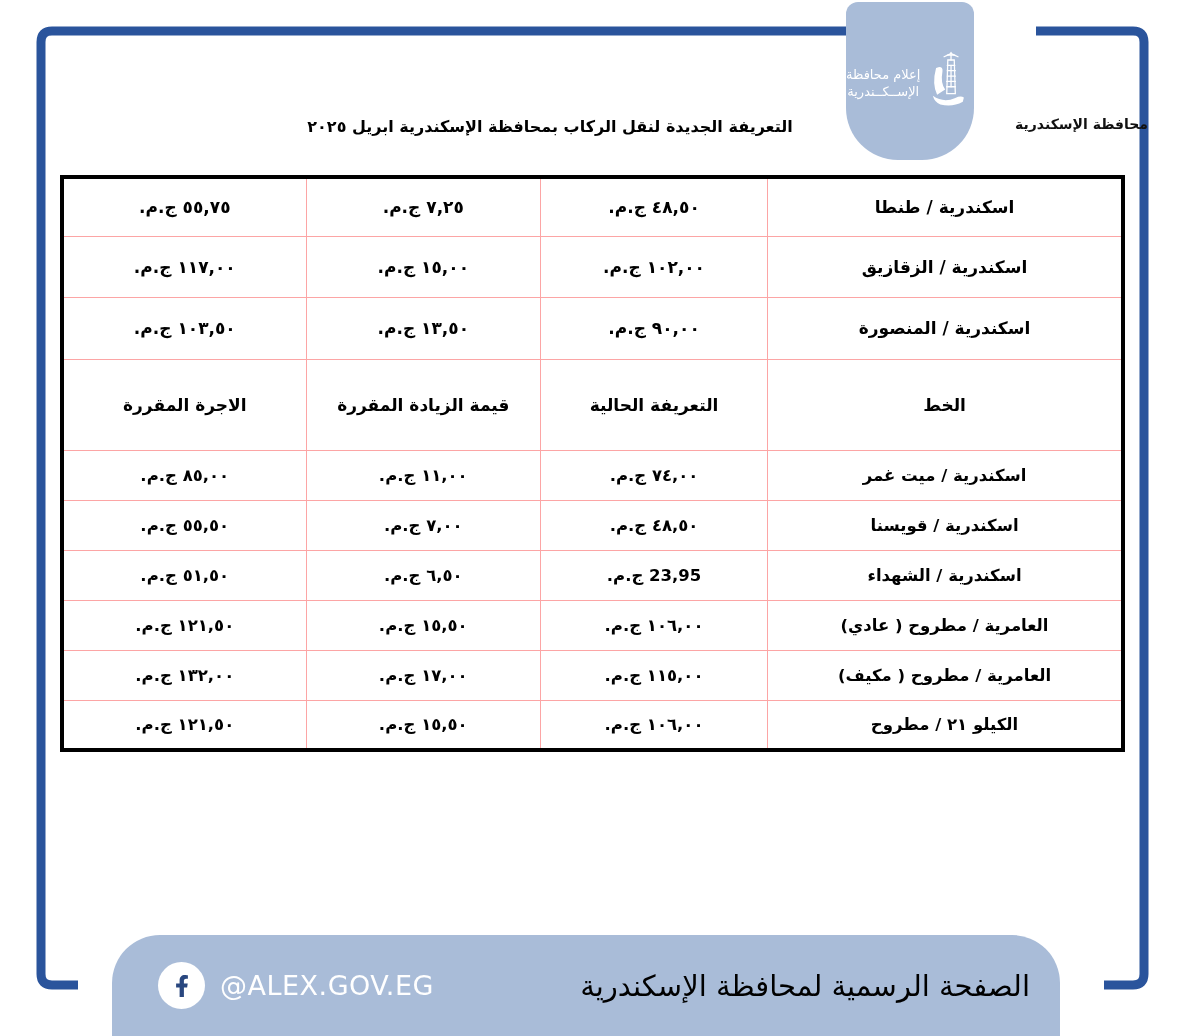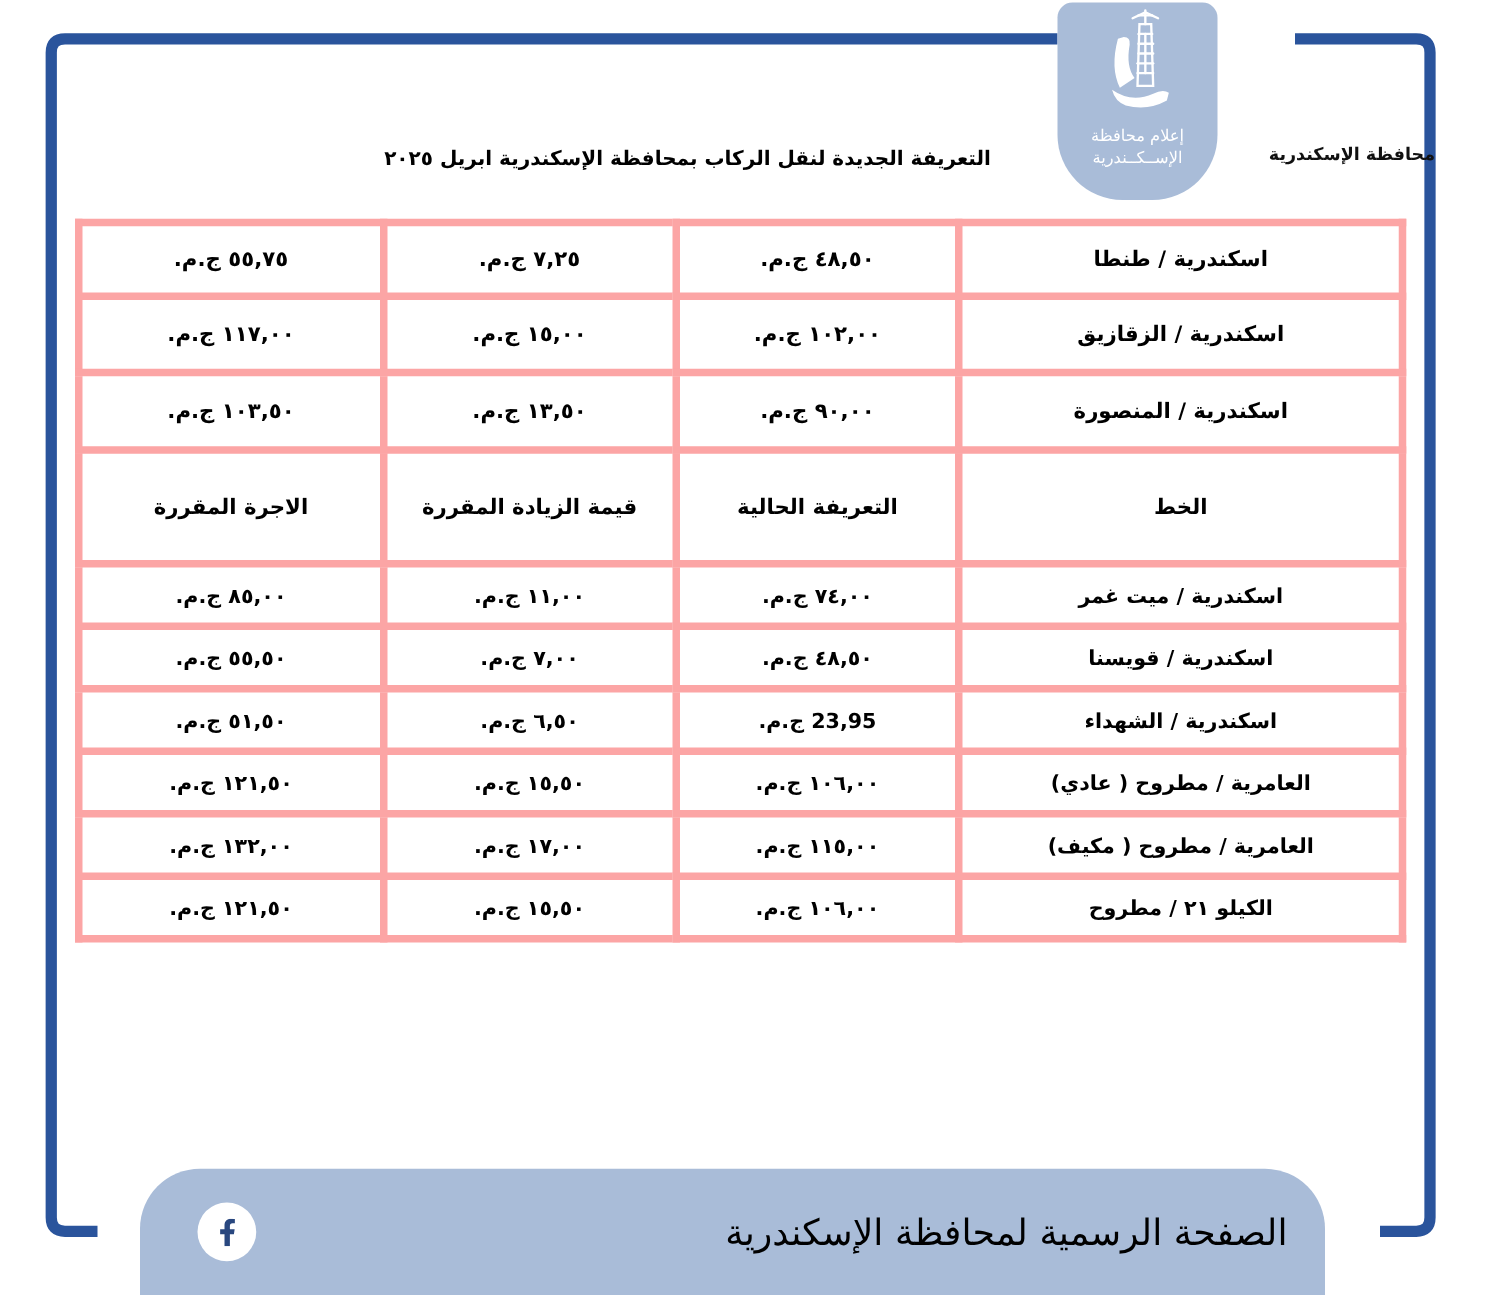--- a/index.html
+++ b/index.html
@@ -9,42 +9,42 @@
     font-family:"DejaVu Sans",sans-serif;
     direction:rtl;
   }
   
   .frame-svg{position:absolute;left:0;top:0;width:1200px;height:1036px;pointer-events:none;}
   
   .badge{
     position:absolute;left:846px;top:2px;width:128px;height:158px;
     background:var(--badge-blue);
     border-radius:12px 12px 52px 52px;
-    display:flex;flex-direction:column;align-items:center;
+    display:flex;flex-direction:row;align-items:center;
     padding-top:4px;box-sizing:border-box;z-index:3;
   }
   .badge .lh-svg{width:88px;height:94px;display:block;}
   .badge-text{color:#ffffff;text-align:center;font-size:13px;line-height:1.3;margin-top:2px;white-space:nowrap;}
   
   .gov-label{
     position:absolute;left:996px;top:116px;width:152px;
     font-size:14px;font-weight:bold;color:#111;text-align:right;white-space:nowrap;
   }
   .page-title{
     position:absolute;left:300px;top:117px;width:500px;
     font-size:16px;font-weight:bold;color:#000;text-align:center;white-space:nowrap;
   }
   
   table.fares{
     position:absolute;left:60px;top:175px;width:1065px;
     border-collapse:collapse;table-layout:fixed;
     border:4px solid #000;
   }
   table.fares td,table.fares th{
-    border:6px solid #fca5a5;text-align:center;vertical-align:middle;
+    border:1px solid #fca5a5;text-align:center;vertical-align:middle;
     font-size:17px;font-weight:bold;color:#000;padding:0 4px;
   }
   tr.row-a{height:59px;}
   tr.row-b{height:61px;}
   tr.row-c{height:62px;}
   tr.section-row{height:131px;}
   tr.head-row{height:91px;}
   tr.data-row{height:50px;}
   tr.data-row td{font-size:16.5px;}
   
@@ -165,19 +165,20 @@
     <td>١٠٦,٠٠ ج.م.</td>
     <td>١٥,٥٠ ج.م.</td>
     <td>١٢١,٥٠ ج.م.</td>
   </tr>
 </tbody>
   </table>
 
 <div class="footer-bar">
   <div class="footer-label">الصفحة الرسمية لمحافظة الإسكندرية</div>
   <div class="footer-social">
+    <span class="fb-handle">@ALEX.GOV.EG</span>
     <span class="fb-circle">
       <svg viewBox="0 0 320 512">
           <path fill="#29477f" d="M279.14 288l14.22-92.66h-88.91v-60.13c0-25.35 12.42-50.06 52.24-50.06h40.42V6.26S260.43 0 225.36 0c-73.22 0-121.08 44.38-121.08 124.72v70.62H22.89V288h81.39v224h100.17V288z"></path>
         </svg>
     </span>
   </div>
 </div>
 
 </body></html>

